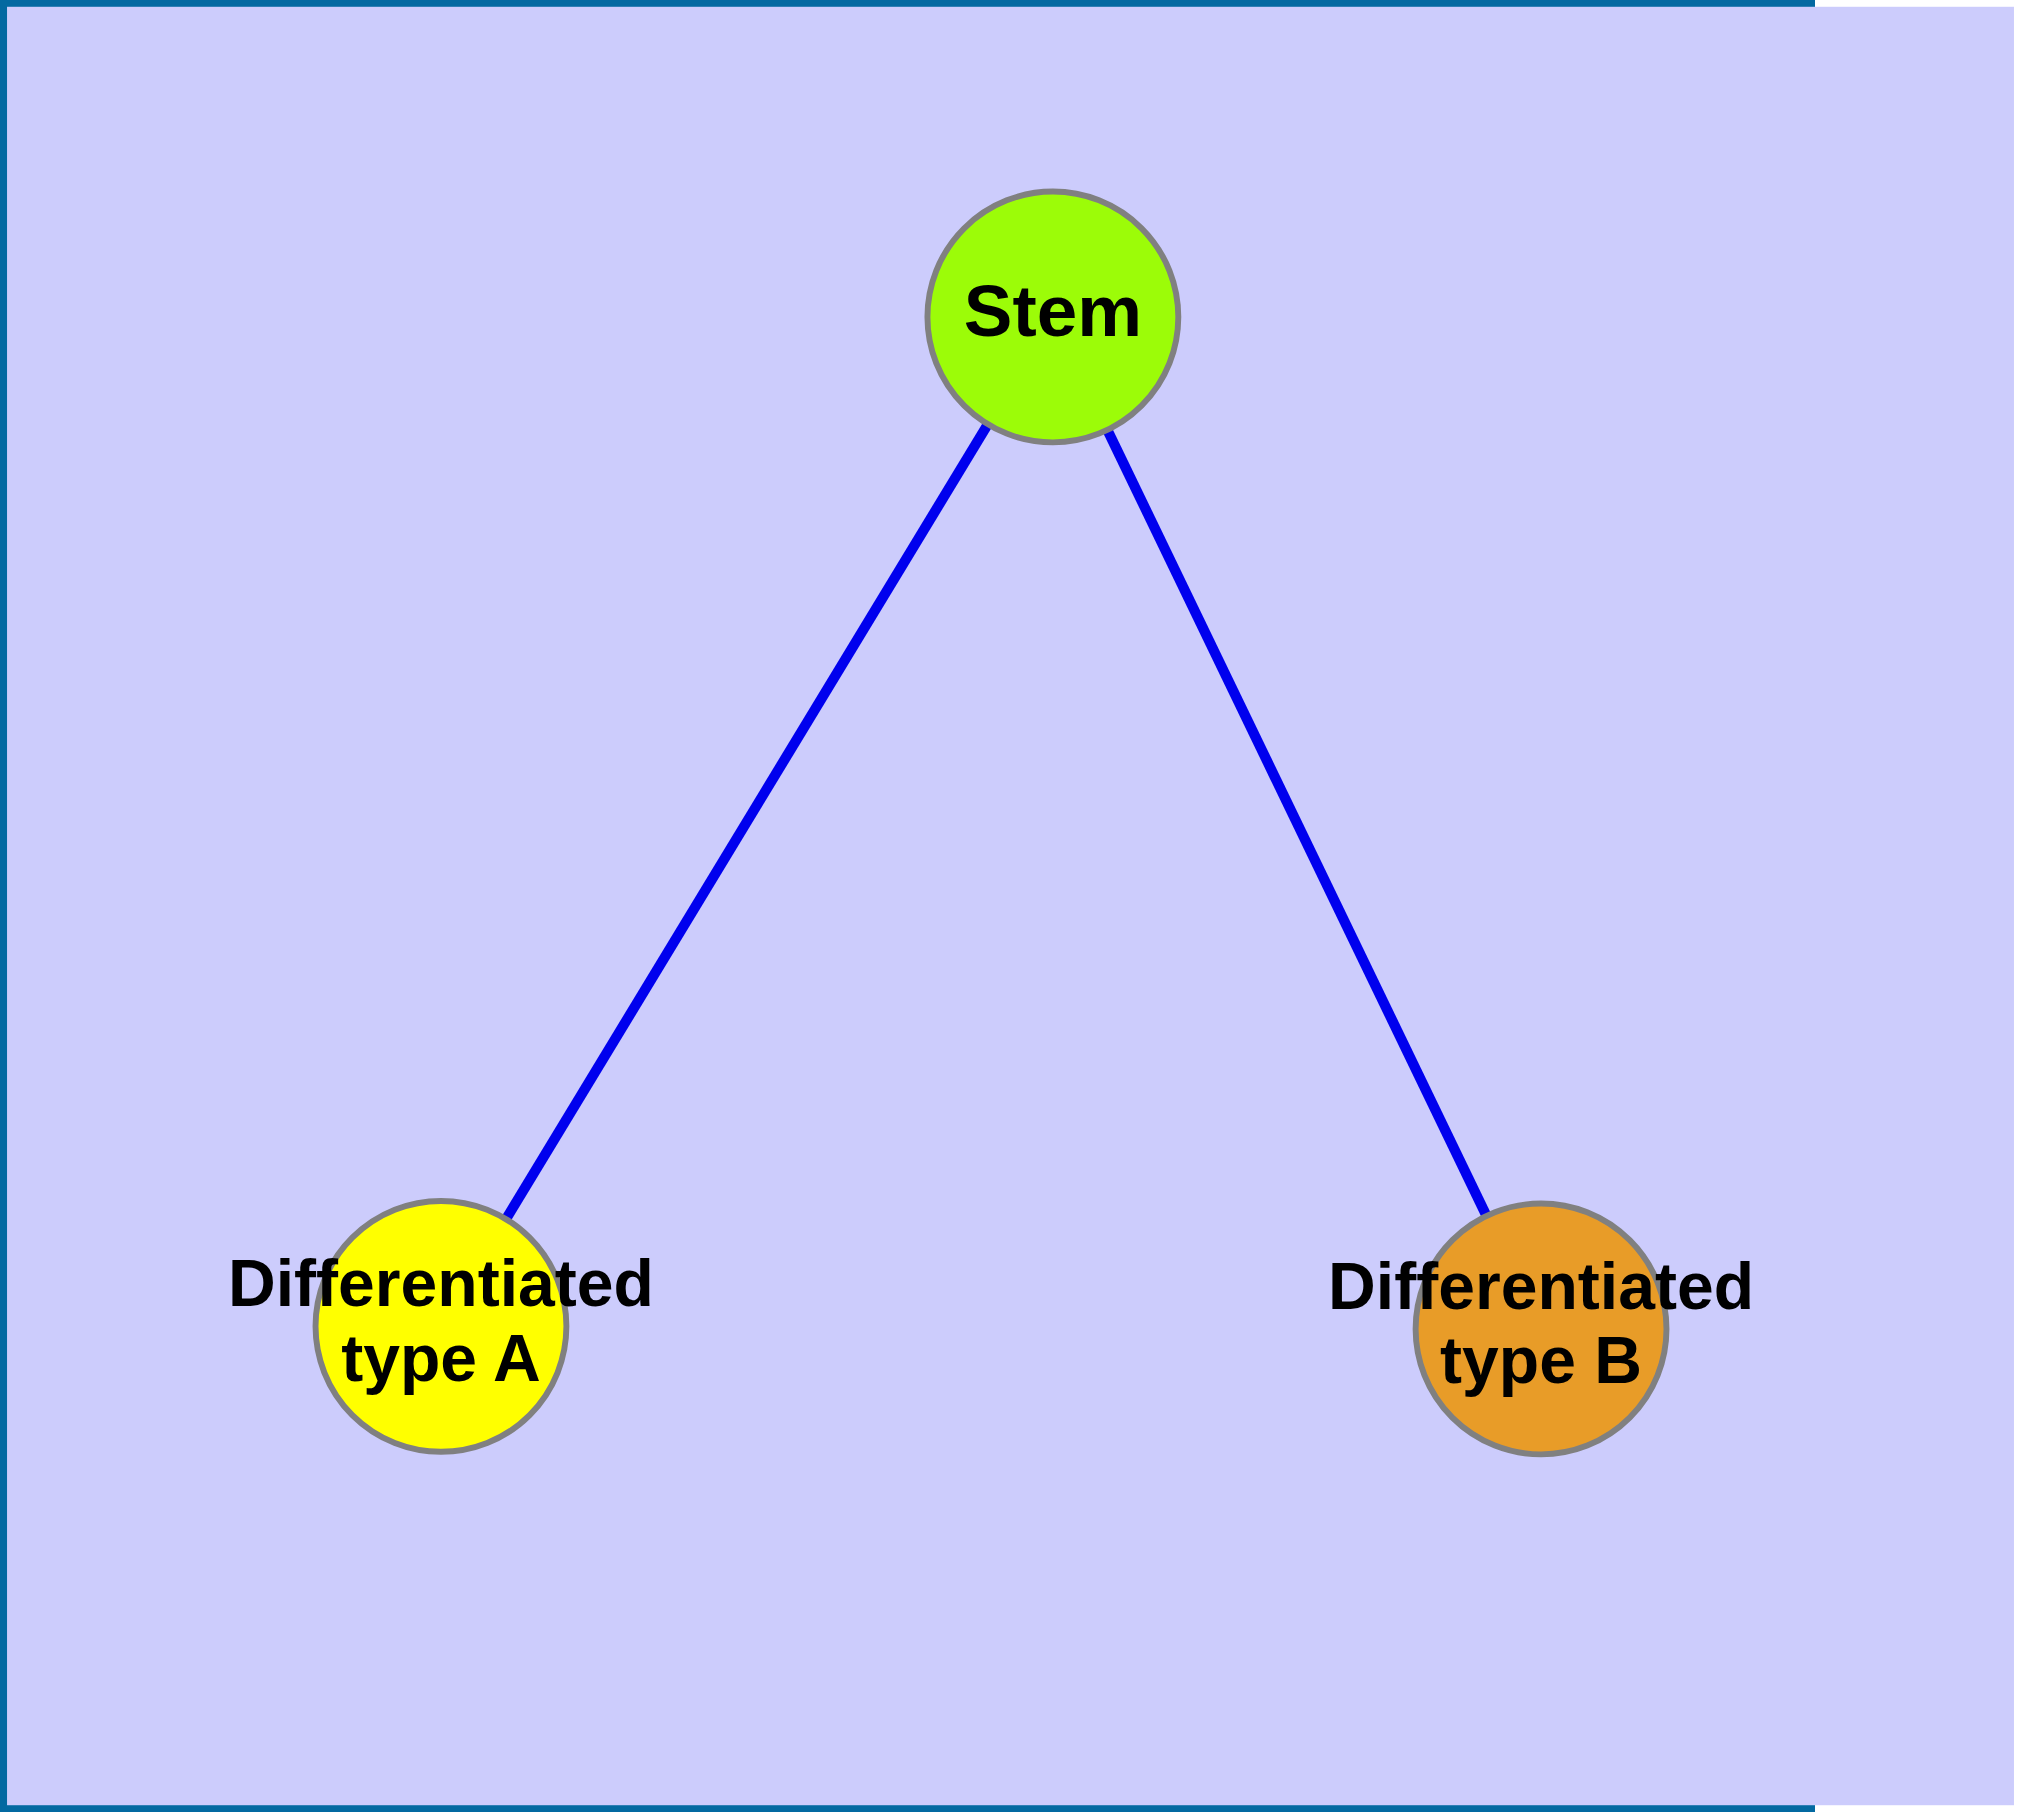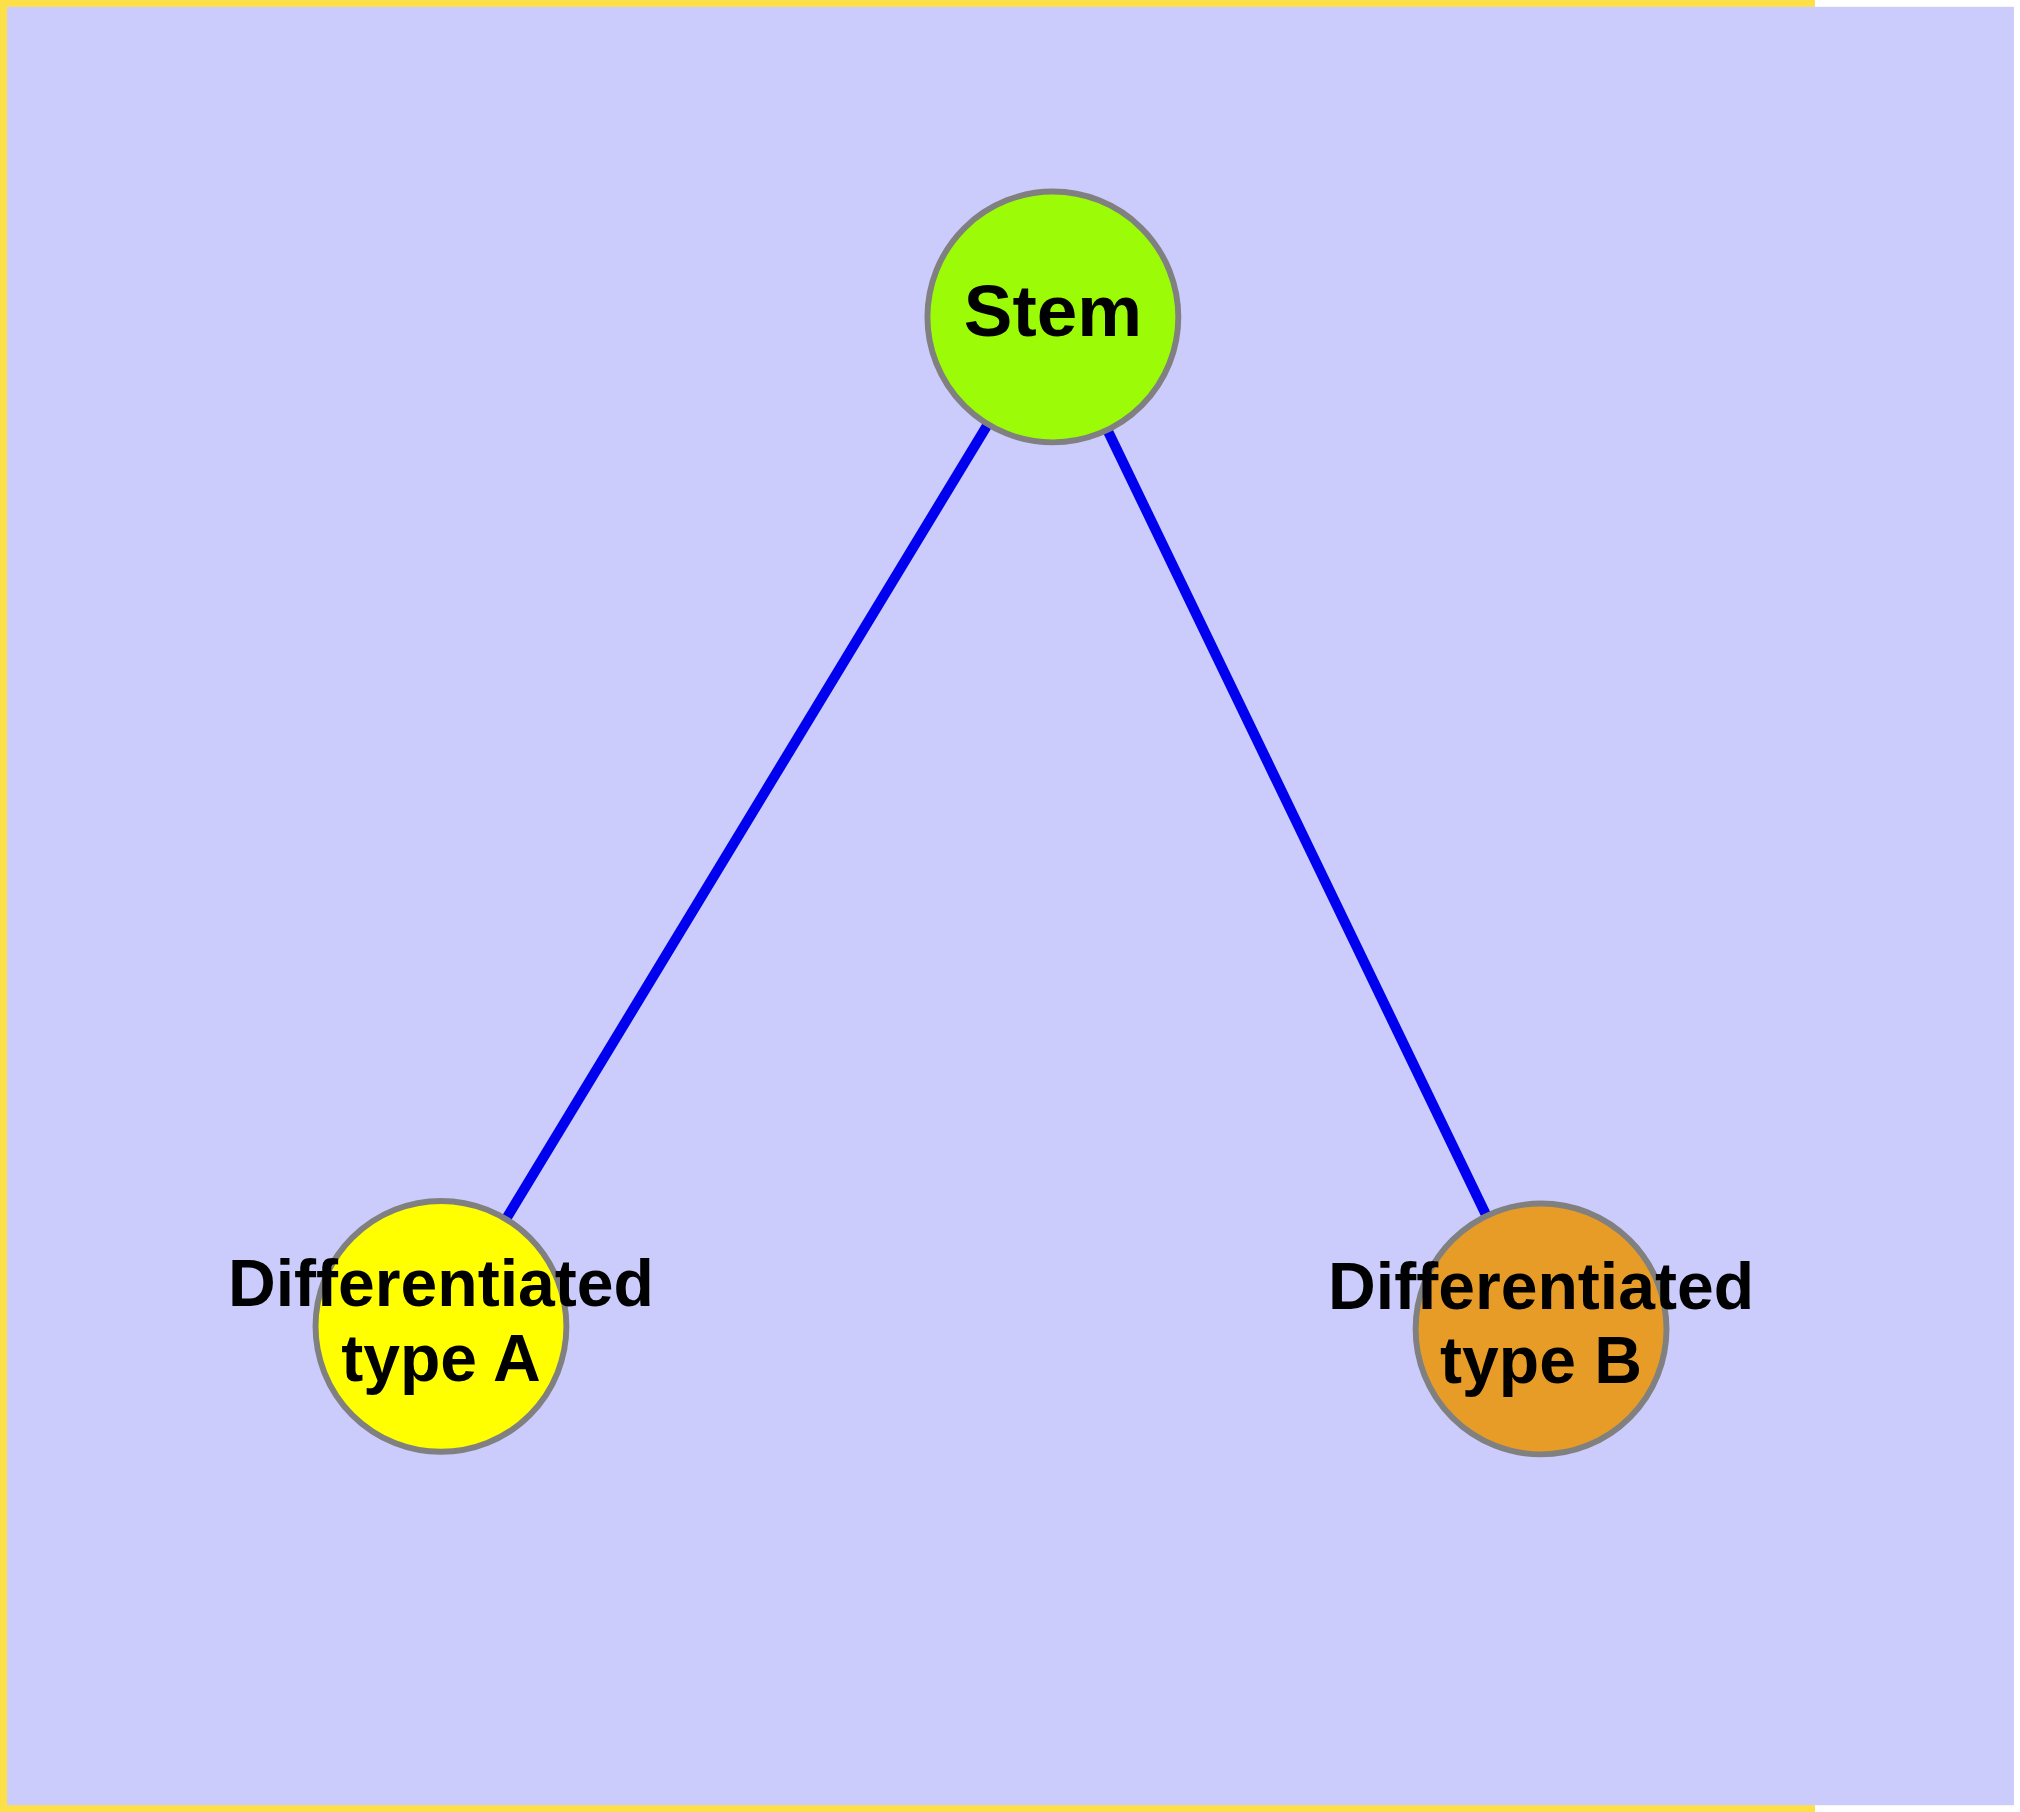--- a/index.html
+++ b/index.html
@@ -34,21 +34,21 @@
     font-weight: bold;
     fill: #000000;
     dominant-baseline: middle;
     text-anchor: middle;
     white-space: pre;
   }
 </style>
 </head>
 <body style="width: 2021px; height: 1812px;">
 
-<div id="graph-canvas" style="background: #fde047; width: 1815px; height: 1812px;">
+<div id="graph-canvas" style="background: #0369a1; width: 1815px; height: 1812px;">
   <svg id="graph-svg" viewBox="0 0 2384 2138" xmlns="http://www.w3.org/2000/svg" style="width: 2021px; height: 1812px;">
 
     <rect id="bg-rect" x="8" y="8" width="2368" height="2122" fill="#ccccfc"></rect>
 
     <g id="edge-layer">
         <line x1="1242" y1="374" x2="520" y2="1565" stroke="#0000ee" stroke-width="12" stroke-linecap="butt"></line>
         <line x1="1242" y1="374" x2="1818" y2="1568" stroke="#0000ee" stroke-width="12" stroke-linecap="butt"></line>
       </g>
     <g id="node-layer">
         <circle cx="1242" cy="374" r="148" fill="#9cfc08" stroke="#808080" stroke-width="7"></circle>

